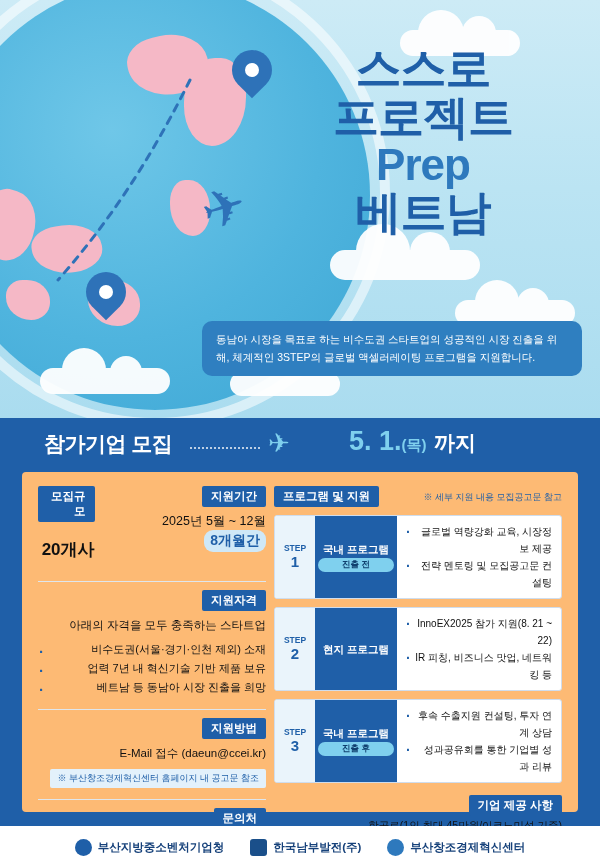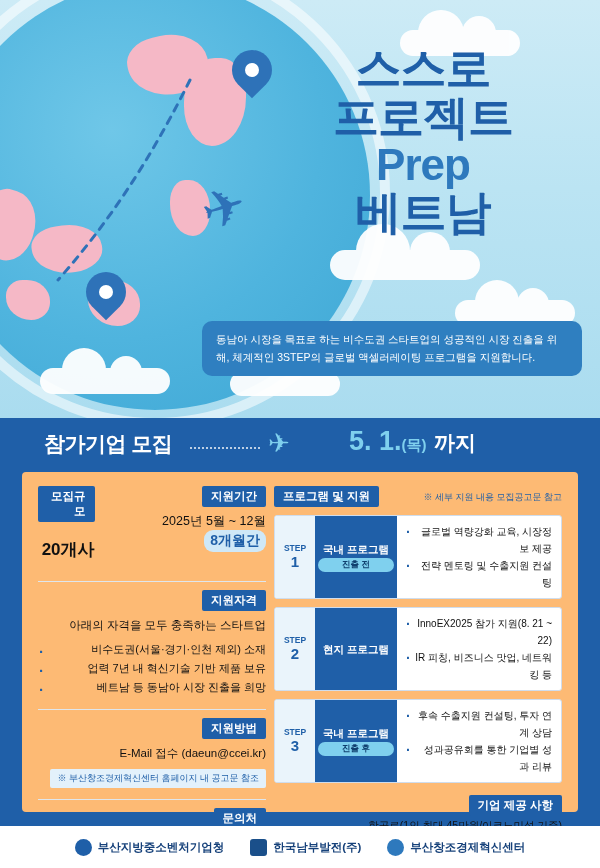--- a/index.html
+++ b/index.html
@@ -392,21 +392,21 @@
             <span>STEP</span>
             <span class="n">1</span>
           </div>
           <div class="step-mid">
             <span>국내 프로그램</span>
             <span class="tagline">진출 전</span>
           </div>
           <div class="step-body">
             <ul>
               <li>글로벌 역량강화 교육, 시장정보 제공</li>
-              <li>전략 멘토링 및 수출지원 컨설팅</li>
+              <li>전략 멘토링 및 모집공고문 컨설팅</li>
             </ul>
           </div>
         </div>
 
         <div class="step-row">
           <div class="step-badge">
             <span>STEP</span>
             <span class="n">2</span>
           </div>
           <div class="step-mid">

